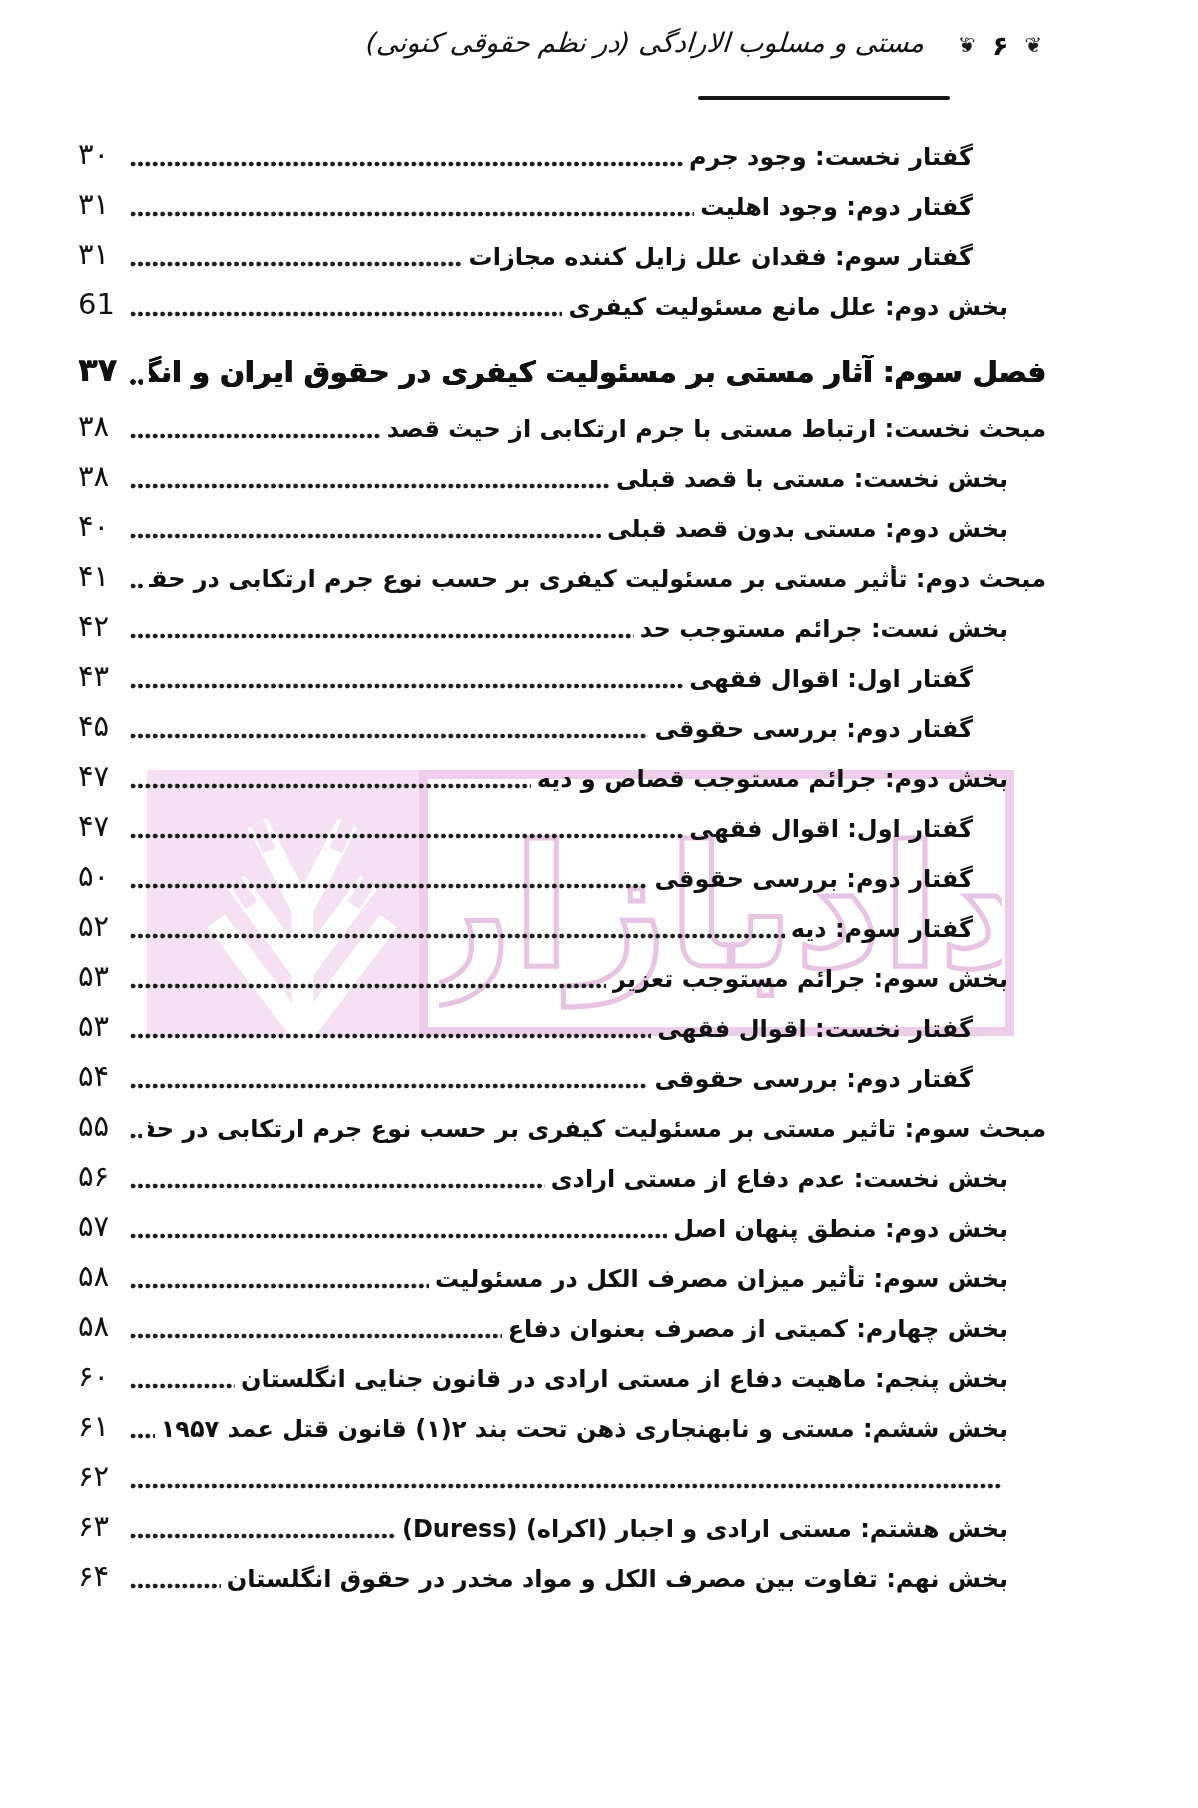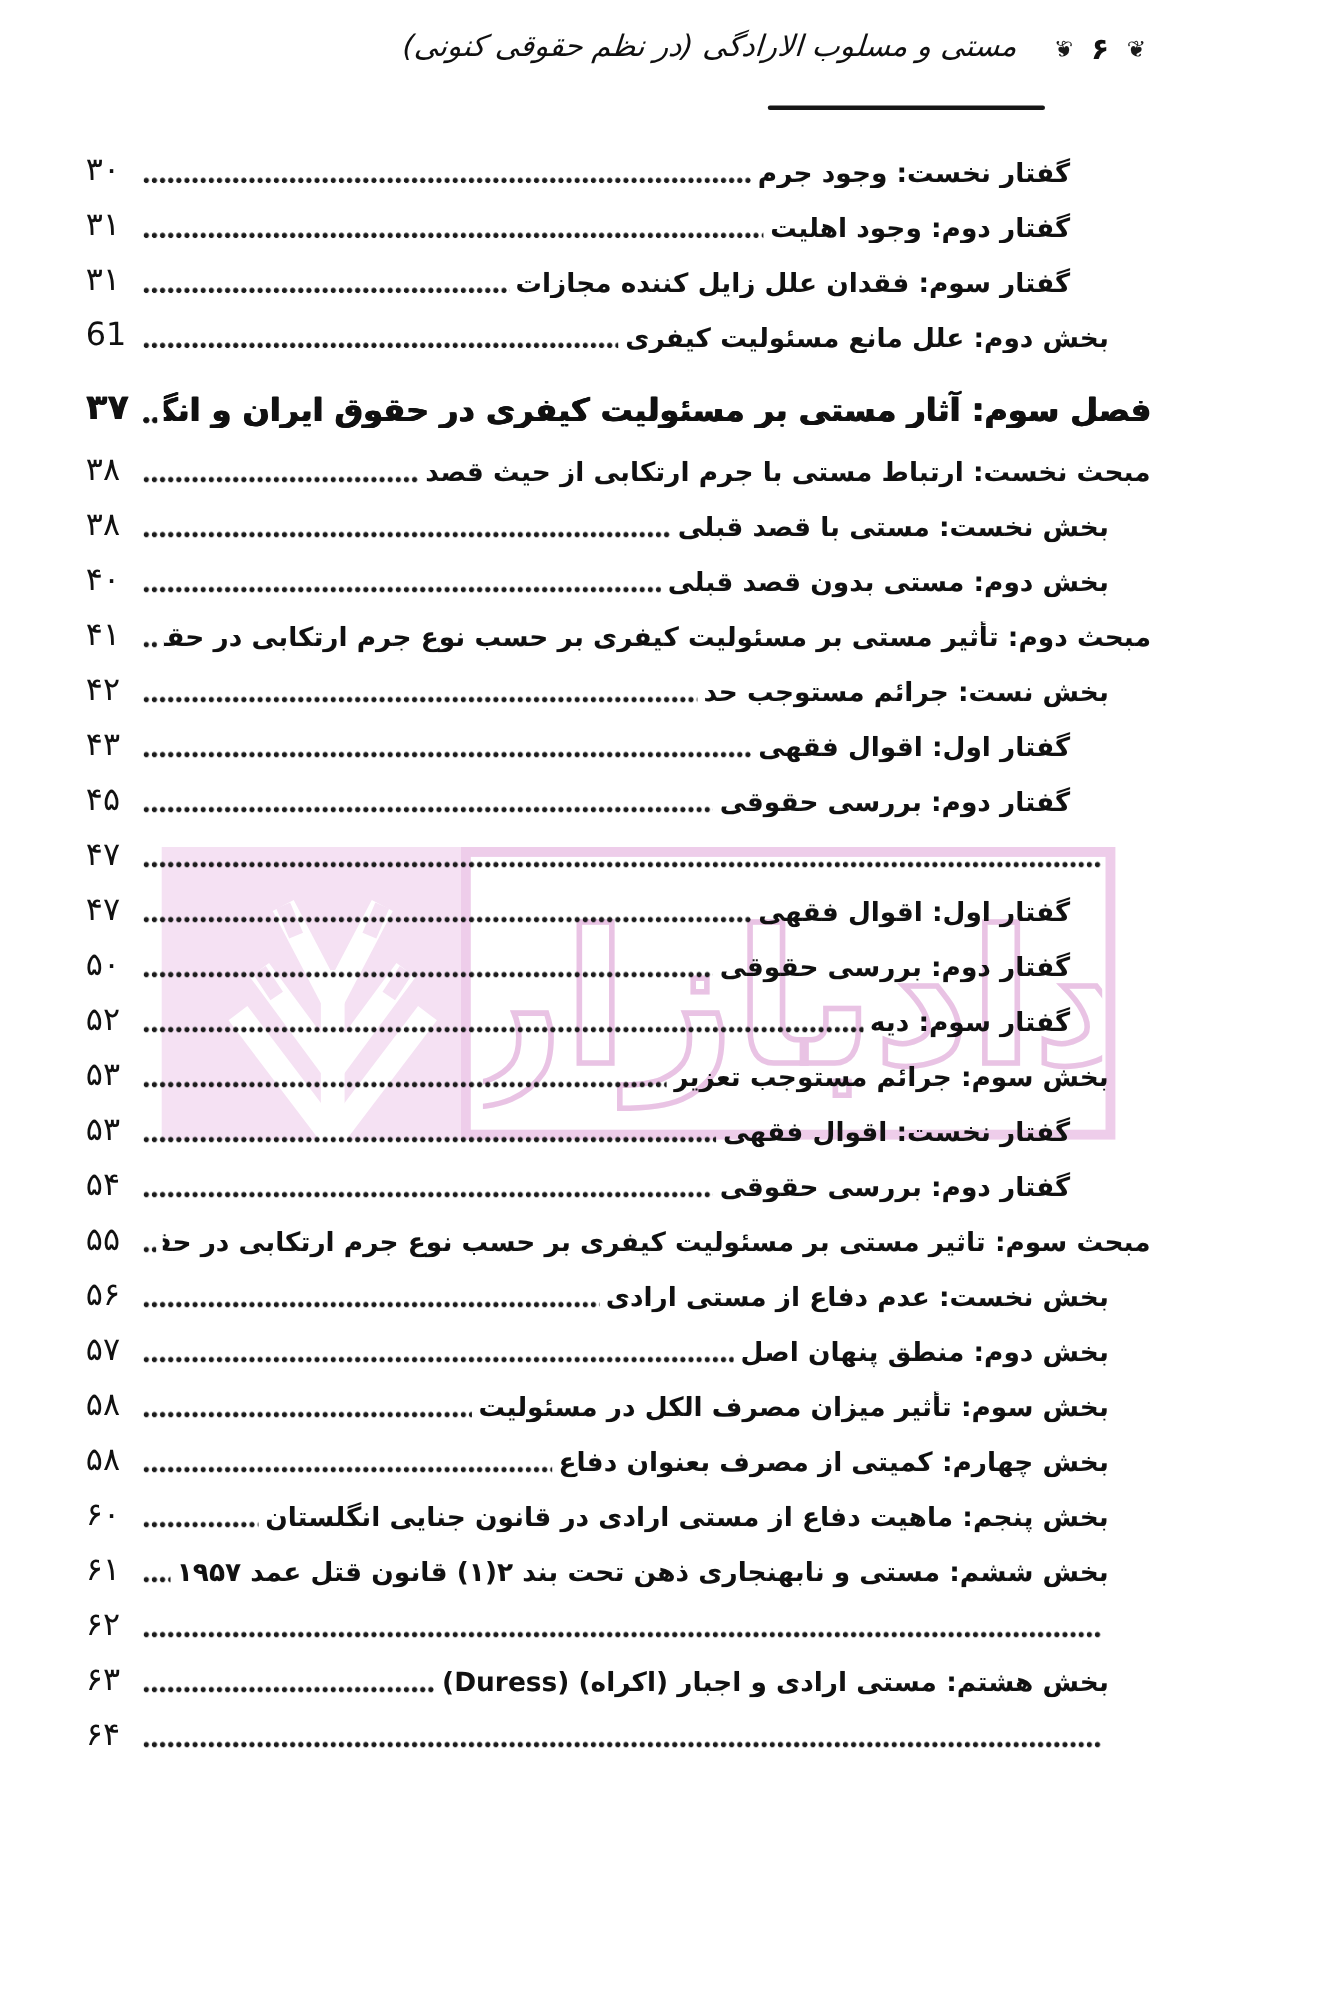--- a/index.html
+++ b/index.html
@@ -184,20 +184,21 @@
       <span class="t">گفتار اول: اقوال فقهی</span>
       <span class="lead"></span>
       <span class="num">۴۳</span>
     </div>
       <div class="row lv-goftar">
       <span class="t">گفتار دوم: بررسی حقوقی</span>
       <span class="lead"></span>
       <span class="num">۴۵</span>
     </div>
       <div class="row lv-bakhsh">
+      <span class="t">بخش دوم: جرائم مستوجب قصاص و دیه</span>
       <span class="lead"></span>
       <span class="num">۴۷</span>
     </div>
       <div class="row lv-goftar">
       <span class="t">گفتار اول: اقوال فقهی</span>
       <span class="lead"></span>
       <span class="num">۴۷</span>
     </div>
       <div class="row lv-goftar">
       <span class="t">گفتار دوم: بررسی حقوقی</span>
@@ -262,18 +263,19 @@
       <div class="row lv-bakhsh">
       <span class="lead"></span>
       <span class="num">۶۲</span>
     </div>
       <div class="row lv-bakhsh">
       <span class="t">بخش هشتم: مستی ارادی و اجبار (اکراه) (Duress)</span>
       <span class="lead"></span>
       <span class="num">۶۳</span>
     </div>
       <div class="row lv-bakhsh">
+      <span class="t">بخش نهم: تفاوت بین مصرف الکل و مواد مخدر در حقوق انگلستان</span>
       <span class="lead"></span>
       <span class="num">۶۴</span>
     </div>
     </div>
 
 </div>
 
 </body></html>

